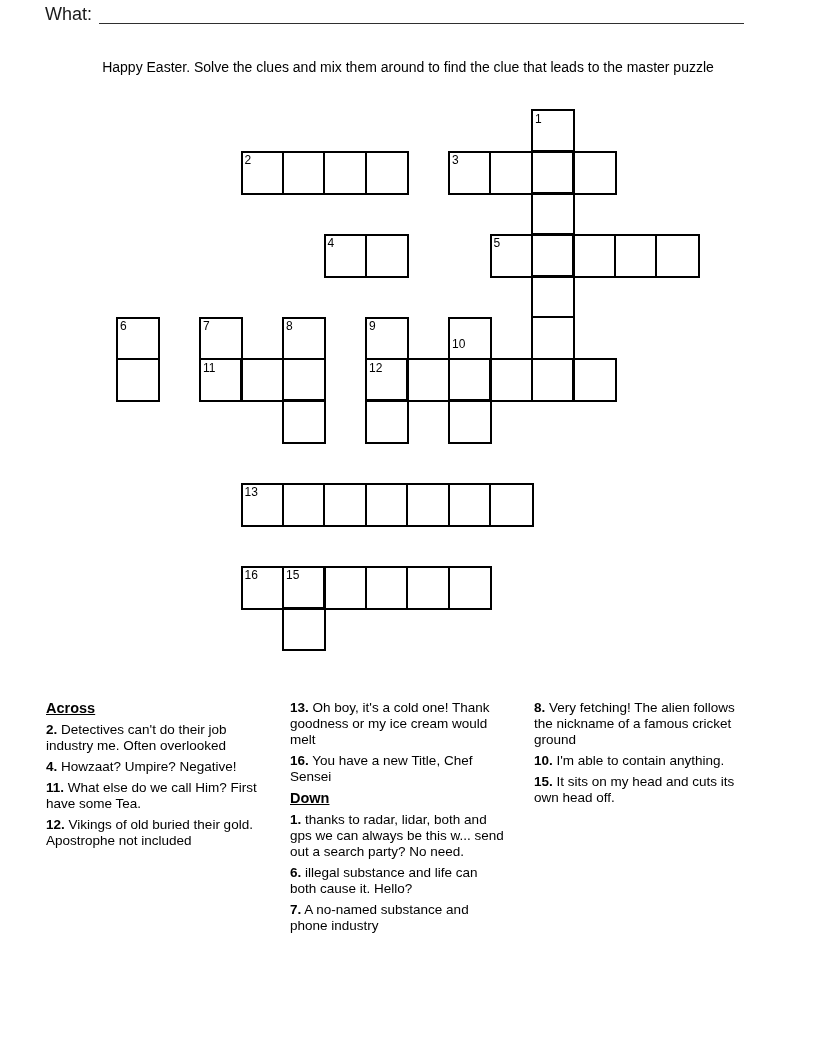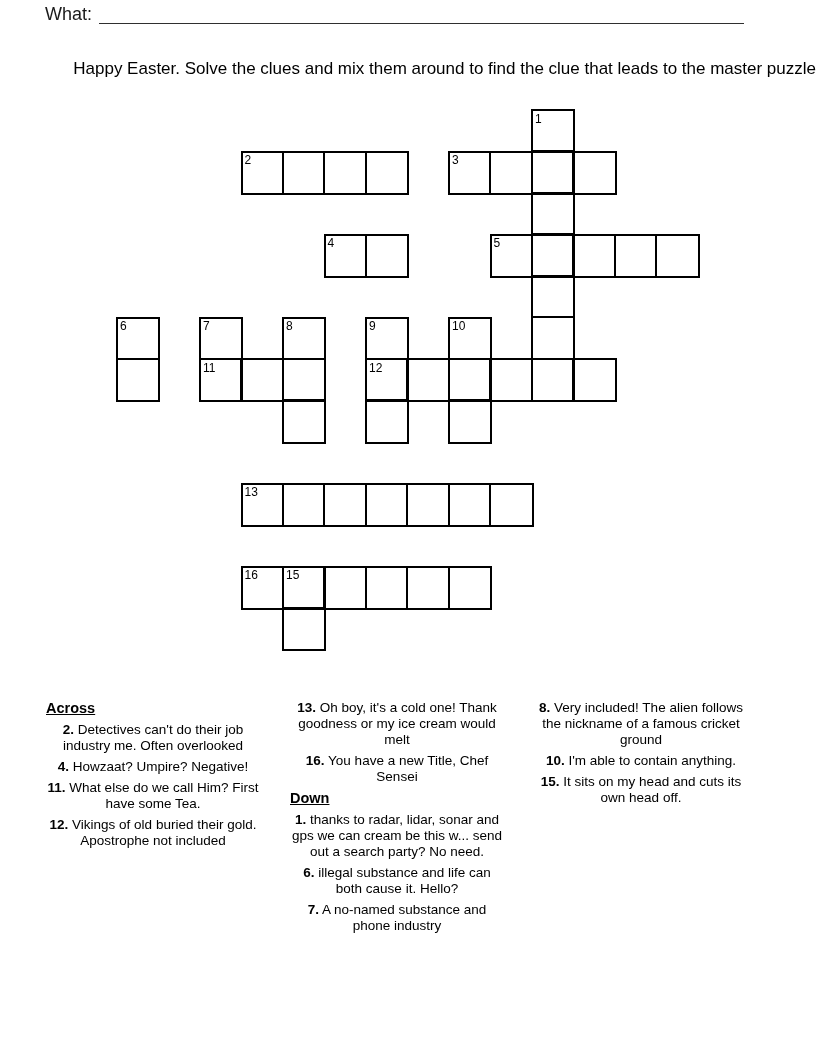--- a/index.html
+++ b/index.html
@@ -15,21 +15,21 @@
     position: absolute; left: 45px; top: 4px;
     font-size: 18px; color: #1a1a1a;
   }
   #name-line {
     position: absolute; left: 99px; top: 4px;
     width: 645px; height: 19px;
     border-bottom: 1.7px solid #2f2f2f;
   }
   #subtitle {
     position: absolute; left: 0; top: 59px; width: 816px;
-    text-align: right; font-size: 17px; color: #000;
+    text-align: center; font-size: 14px; color: #000;
   }
   
   #grid { position: absolute; left: 0; top: 0; width: 816px; height: 700px; }
   .cell { position: absolute; background: transparent; }
   .word {
     position: absolute; box-sizing: border-box;
     border: 2.8px solid #000; background: transparent;
   }
   .divider { position: absolute; background: #000; }
   .cellnum {
@@ -42,21 +42,21 @@
   }
   .clue-col { width: 214px; flex: 0 0 214px; }
   .clue-heading {
     margin: 0 0 5px 0;
     font-size: 14.5px; font-weight: bold;
     text-decoration: underline;
     line-height: 17px;
   }
   .clue {
     margin: 0 0 5px 0;
-    font-size: 13.5px; line-height: 16px; text-align: center;
+    font-size: 13.5px; line-height: 16px;
   }
   .clue .clue-num { font-weight: bold; }
 </style>
 </head>
 <body>
 
 <div id="name-label">What:</div>
 <div id="name-line"></div>
 <div id="subtitle">Happy Easter. Solve the clues and mix them around to find the clue that leads to the master puzzle</div>
 
@@ -188,42 +188,42 @@
     </div>
     <div class="cellnum" style="left: 535px; top: 112.5px;">1</div>
     <div class="cellnum" style="left: 244.5px; top: 154px;">2</div>
     <div class="cellnum" style="left: 452px; top: 154px;">3</div>
     <div class="cellnum" style="left: 327.5px; top: 237px;">4</div>
     <div class="cellnum" style="left: 493.5px; top: 237px;">5</div>
     <div class="cellnum" style="left: 120px; top: 320px;">6</div>
     <div class="cellnum" style="left: 203px; top: 320px;">7</div>
     <div class="cellnum" style="left: 286px; top: 320px;">8</div>
     <div class="cellnum" style="left: 369px; top: 320px;">9</div>
-    <div class="cellnum" style="left: 452px; top: 320px; text-align: center;">10</div>
+    <div class="cellnum" style="left: 452px; top: 338px; text-align: center;">10</div>
     <div class="cellnum" style="left: 203px; top: 361.5px;">11</div>
     <div class="cellnum" style="left: 369px; top: 361.5px;">12</div>
     <div class="cellnum" style="left: 244.5px; top: 486px;">13</div>
     <div class="cellnum" style="left: 244.5px; top: 569px;">16</div>
     <div class="cellnum" style="left: 286px; top: 569px;">15</div>
   </div>
 
 <div id="clues">
     <div class="clue-col">
       <p class="clue-heading">Across</p>
       <p class="clue"><span class="clue-num">2.</span><span> Detectives can't do their job industry me. Often overlooked</span></p>
       <p class="clue"><span class="clue-num">4.</span><span> Howzaat? Umpire? Negative!</span></p>
       <p class="clue"><span class="clue-num">11.</span><span> What else do we call Him? First have some Tea.</span></p>
       <p class="clue"><span class="clue-num">12.</span><span> Vikings of old buried their gold. Apostrophe not included</span></p>
     </div>
     <div class="clue-col">
       <p class="clue"><span class="clue-num">13.</span><span> Oh boy, it's a cold one! Thank goodness or my ice cream would melt</span></p>
       <p class="clue"><span class="clue-num">16.</span><span> You have a new Title, Chef Sensei</span></p>
       <p class="clue-heading">Down</p>
-      <p class="clue"><span class="clue-num">1.</span><span> thanks to radar, lidar, sonar and gps we can cream be this w... send out a search party? No need.</span></p>
+      <p class="clue"><span class="clue-num">1.</span><span> thanks to radar, lidar, both and gps we can always be this w... send out a search party? No need.</span></p>
       <p class="clue"><span class="clue-num">6.</span><span> illegal substance and life can both cause it. Hello?</span></p>
       <p class="clue"><span class="clue-num">7.</span><span> A no-named substance and phone industry</span></p>
     </div>
     <div class="clue-col">
-      <p class="clue"><span class="clue-num">8.</span><span> Very included! The alien follows the nickname of a famous cricket ground</span></p>
+      <p class="clue"><span class="clue-num">8.</span><span> Very fetching! The alien follows the nickname of a famous cricket ground</span></p>
       <p class="clue"><span class="clue-num">10.</span><span> I'm able to contain anything.</span></p>
       <p class="clue"><span class="clue-num">15.</span><span> It sits on my head and cuts its own head off.</span></p>
     </div>
   </div>
 
 </body></html>

